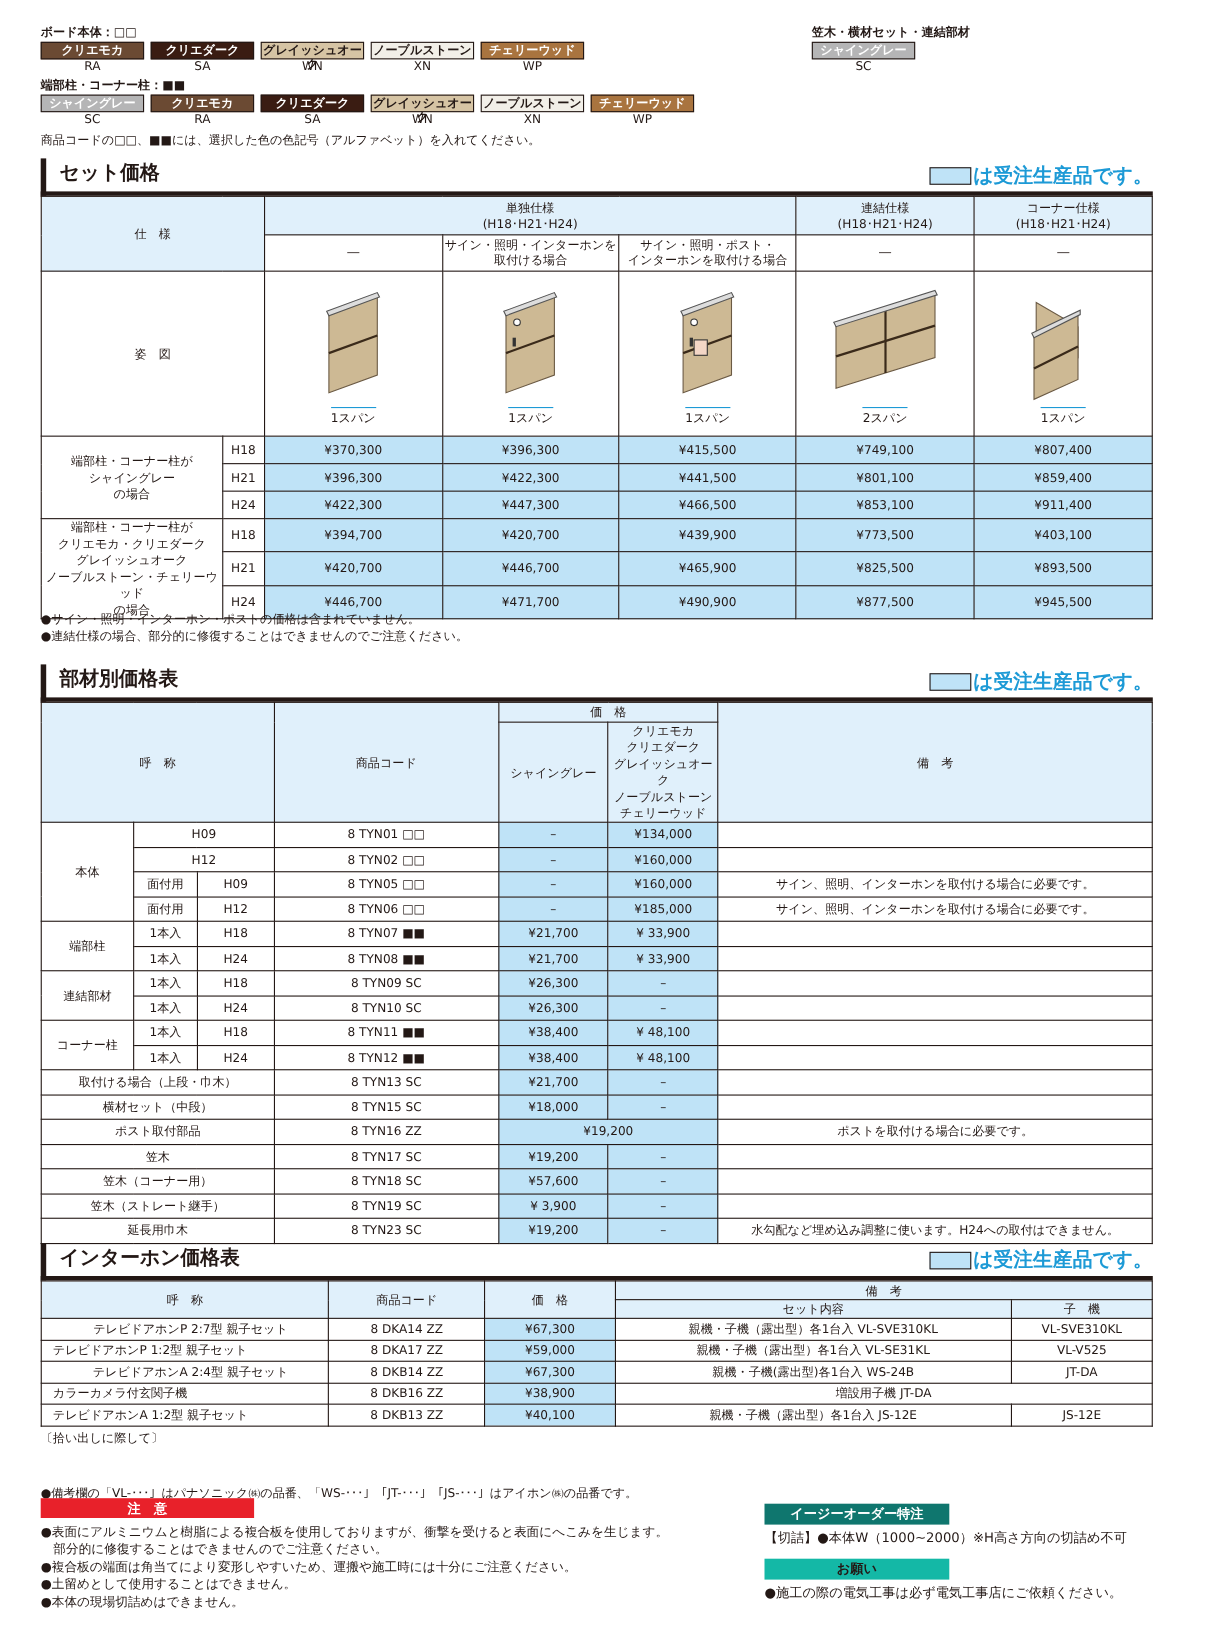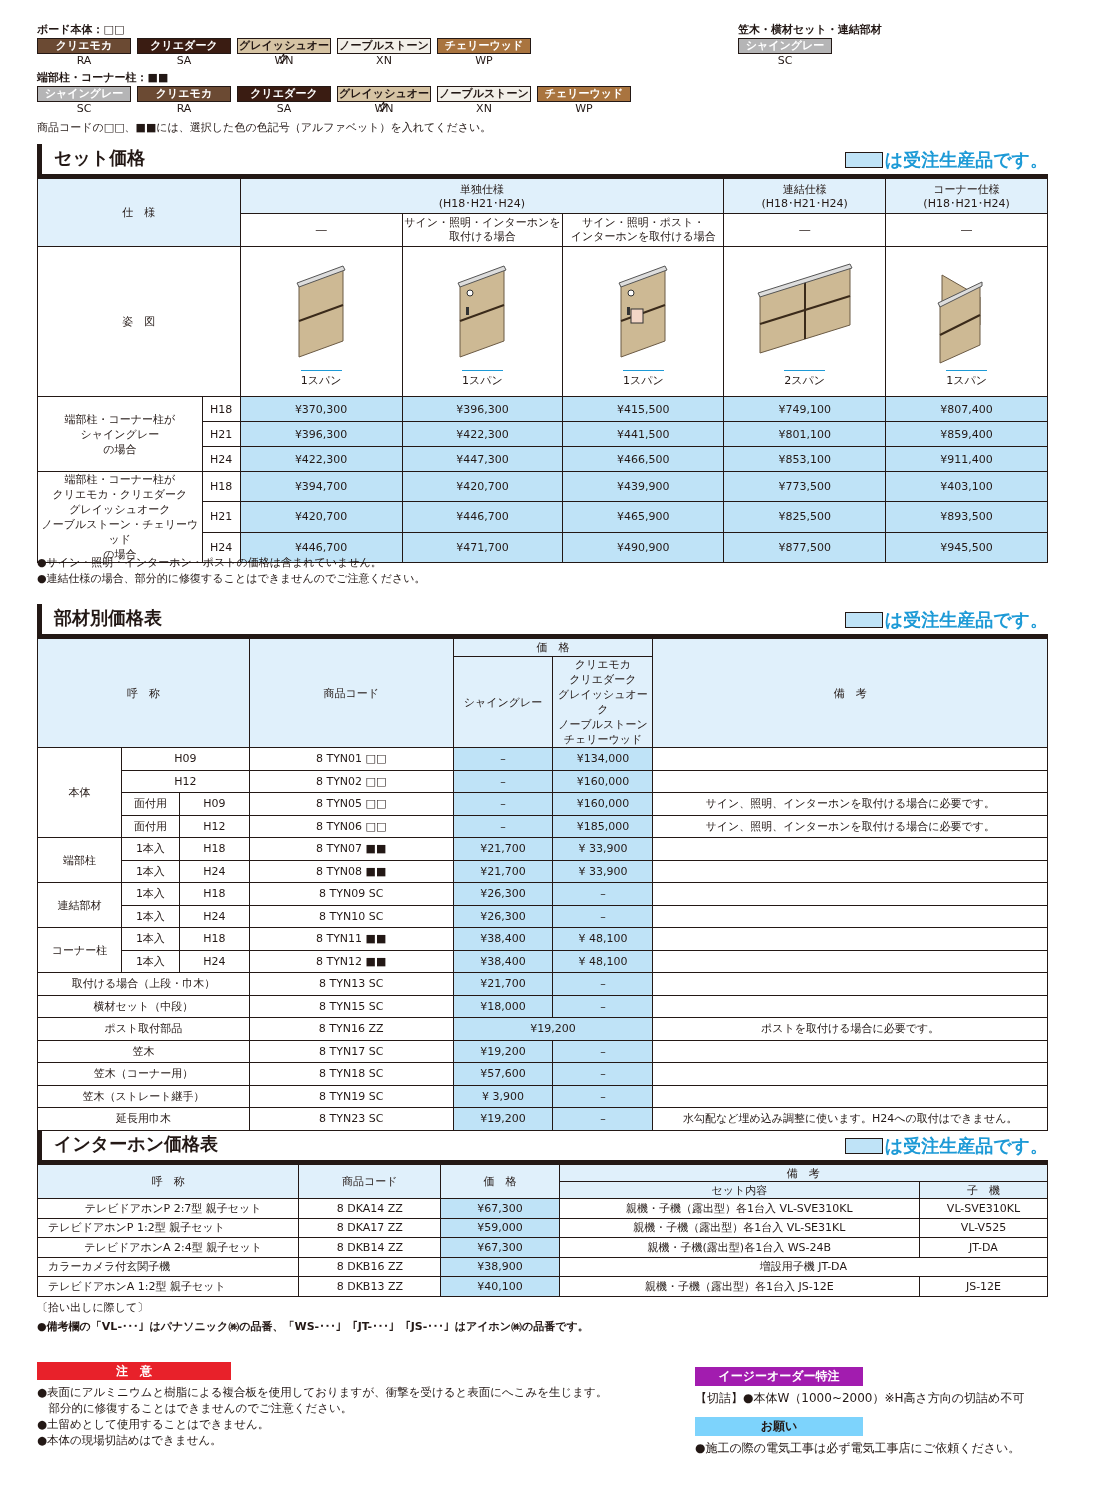--- a/index.html
+++ b/index.html
@@ -435,26 +435,27 @@
       <tr style="height: 19.5px;">
         <td style="text-align: left; padding-left: 10px;">テレビドアホンA 1:2型 親子セット</td>
         <td>8 DKB13 ZZ</td>
         <td class="blue">¥40,100</td>
         <td>親機・子機（露出型）各1台入 JS-12E</td>
         <td>JS-12E</td>
       </tr>
     </tbody>
 </table>
 <div class="note" style="left:37px;top:1300px;">〔拾い出しに際して〕</div>
-<div class="note" style="left:37px;top:1319px;font-weight:bold;">●備考欄の「VL-･･･」はパナソニック㈱の品番、「WS-･･･」「JT-･･･」「JS-･･･」はアイホン㈱の品番です。</div>
+<div class="note" style="left:37px;top:1350px;">●備考欄の「VL-･･･」はパナソニック㈱の品番、「WS-･･･」「JT-･･･」「JS-･･･」はアイホン㈱の品番です。</div>
 
 <div class="abs" style="left:37px;top:1362px;width:194px;height:18px;background:#e8212a;color:#fff;font-weight:bold;text-align:center;line-height:18px;font-size:12px;">注　意</div>
 <div class="abs" style="left:37px;top:1384px;font-size:11.5px;line-height:16px;" id="caution-list">
     <div>●表面にアルミニウムと樹脂による複合板を使用しておりますが、衝撃を受けると表面にへこみを生じます。</div>
     <div>　部分的に修復することはできませんのでご注意ください。</div>
+    <div>●複合板の端面は角当てにより変形しやすいため、運搬や施工時には十分にご注意ください。</div>
     <div>●土留めとして使用することはできません。</div>
     <div>●本体の現場切詰めはできません。</div>
   </div>
 
-<div class="abs" style="left:695px;top:1367px;width:168px;height:19px;background:#a21caf;color:#fff;font-weight:bold;text-align:center;line-height:19px;font-size:12px;">イージーオーダー特注</div>
+<div class="abs" style="left:695px;top:1367px;width:168px;height:19px;background:#0f766e;color:#fff;font-weight:bold;text-align:center;line-height:19px;font-size:12px;">イージーオーダー特注</div>
 <div class="abs" style="left:695px;top:1390px;font-size:12px;">【切詰】●本体W（1000~2000）※H高さ方向の切詰め不可</div>
-<div class="abs" style="left:695px;top:1417px;width:168px;height:19px;background:#7dd3fc;color:#231815;font-weight:bold;text-align:center;line-height:19px;font-size:12px;">お願い</div>
+<div class="abs" style="left:695px;top:1417px;width:168px;height:19px;background:#14b8a6;color:#231815;font-weight:bold;text-align:center;line-height:19px;font-size:12px;">お願い</div>
 <div class="abs" style="left:695px;top:1440px;font-size:12px;">●施工の際の電気工事は必ず電気工事店にご依頼ください。</div>
 
 </body></html>

